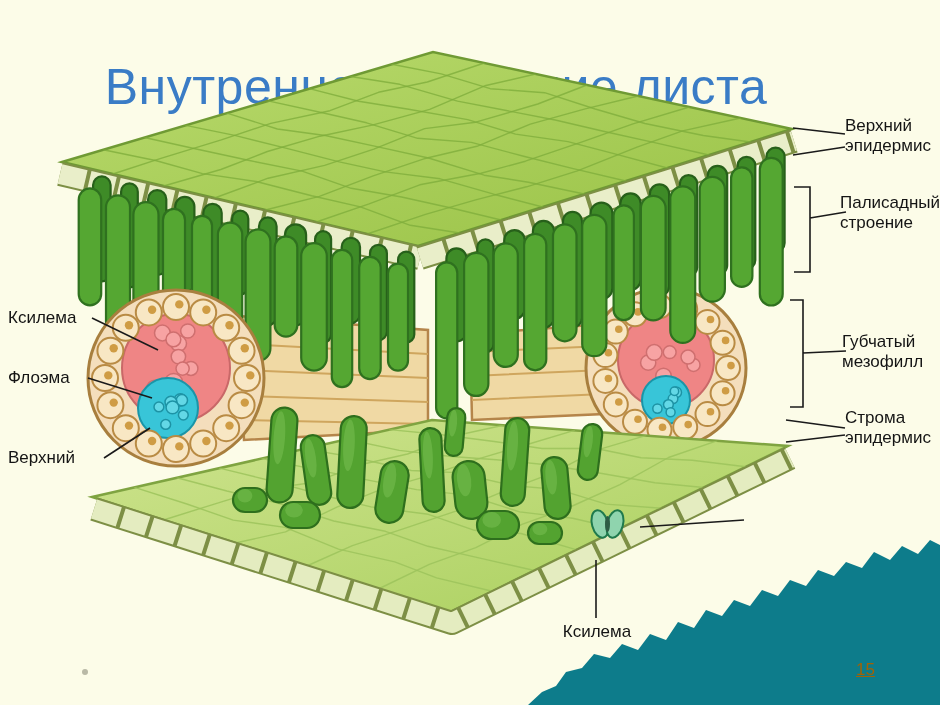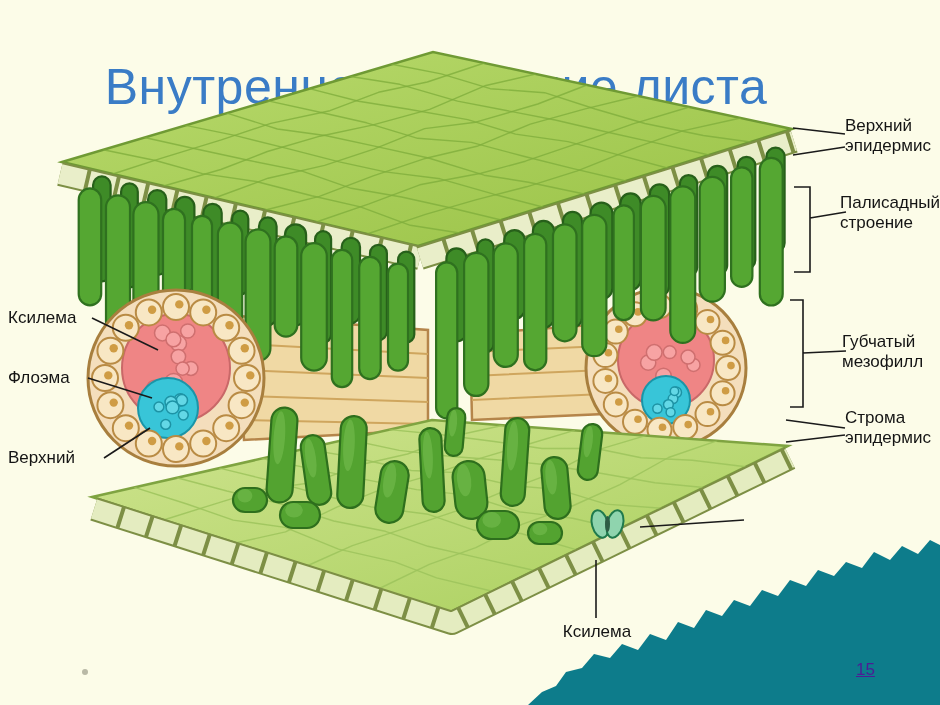--- a/index.html
+++ b/index.html
@@ -4,21 +4,21 @@
 <style>
   html,body{margin:0;padding:0;background:#888;}
   .slide{position:relative;width:940px;height:705px;background:#fcfce8;overflow:hidden;
          font-family:"Liberation Sans",sans-serif;}
   .title{position:absolute;top:58px;left:0;width:872px;margin:0;text-align:center;
          font-size:50px;font-weight:400;color:#3a7cc6;letter-spacing:.5px;}
   #diagram{position:absolute;left:0;top:0;}
   .lbl{position:absolute;font-size:17px;color:#141414;line-height:1.18;}
   .lbl.r{}
   .lbl.c{text-align:center;}
-  .page-num{position:absolute;left:856px;top:660px;font-size:17px;color:#4c1d95;z-index:3;text-decoration:underline;}
+  .page-num{position:absolute;left:856px;top:660px;font-size:17px;color:#a16207;z-index:3;text-decoration:underline;}
   .footer-mark{position:absolute;left:82px;top:669px;width:6px;height:6px;border-radius:50%;
          background:#b9b9a6;}
 </style>
 </head>
 <body>
 
 <div class="slide">
 
   <h1 class="title">Внутреннее строение листа</h1>
 

